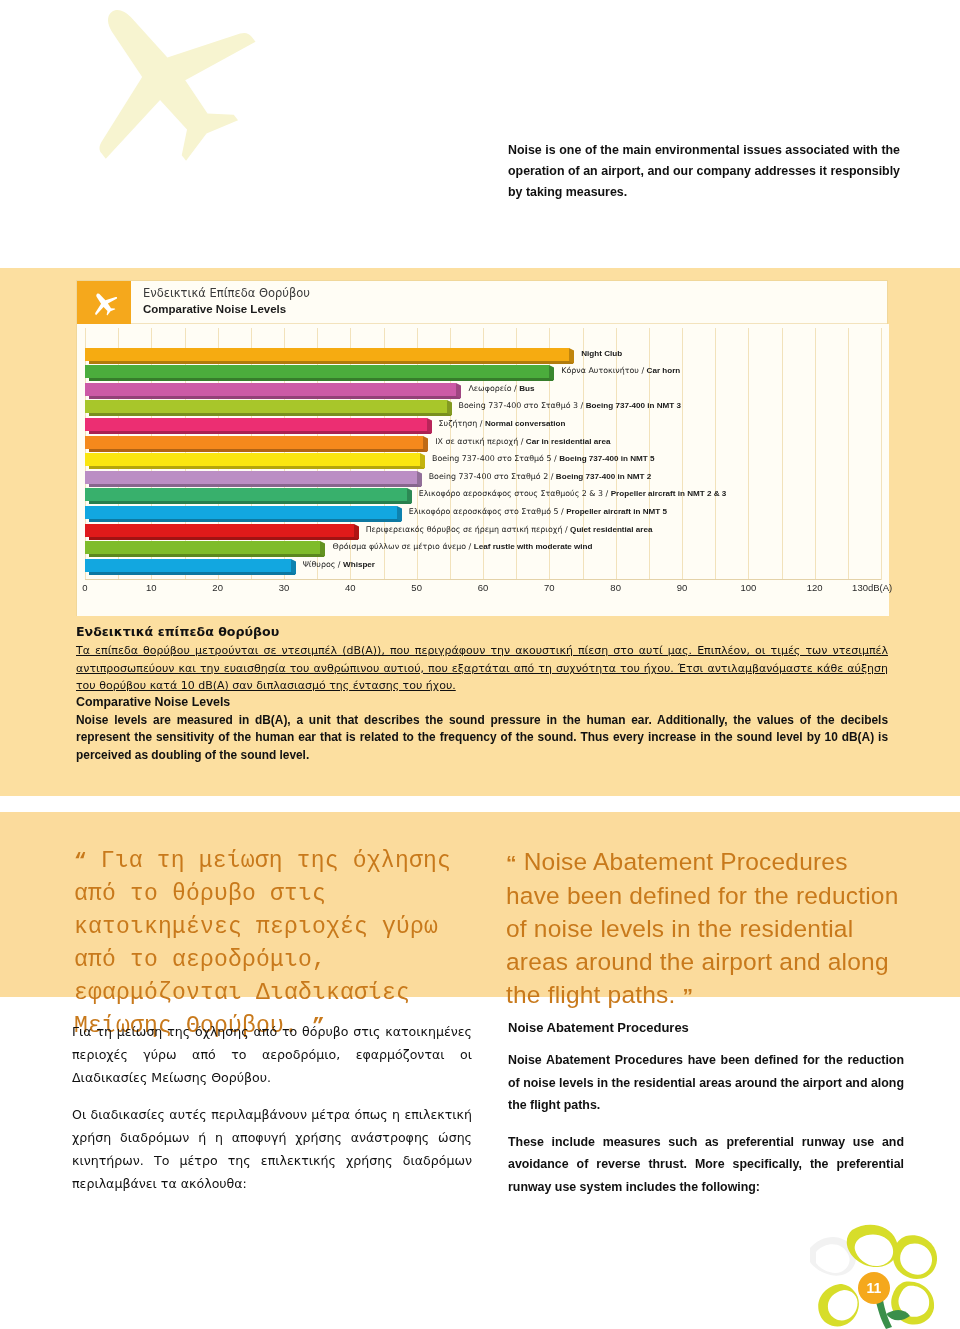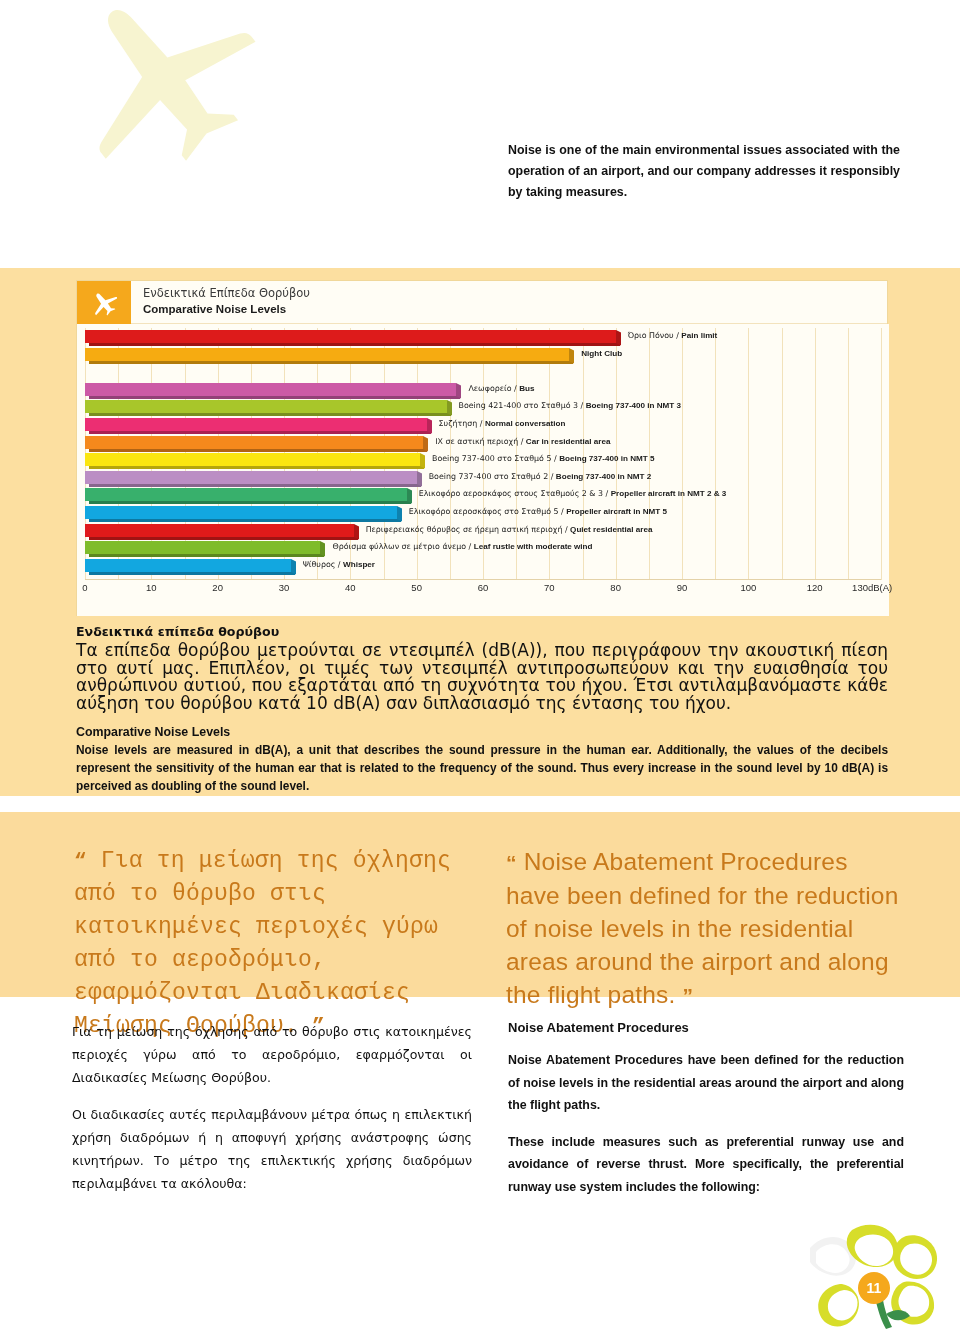--- a/index.html
+++ b/index.html
@@ -98,22 +98,22 @@
   .bar-label .gr { font-family: "DejaVu Sans", sans-serif; font-size: 7.9px; }
 
   
   .notes { position: absolute; left: 76px; top: 624px; width: 812px; }
   .notes h3 {
     font-size: 12.6px; font-weight: bold; color: #111; margin-bottom: 3px;
     font-family: "DejaVu Sans", sans-serif;
   }
   .notes h3.en { font-family: "Liberation Sans", sans-serif; font-size: 12.4px; }
   .notes p.gr {
-    font-size: 17px; line-height: 17.6px; color: #111; text-align: justify;
-    font-family: "DejaVu Sans", sans-serif; margin-bottom: 13px;
+    font-size: 11px; line-height: 17.6px; color: #111; text-align: justify;
+    font-family: "DejaVu Sans", sans-serif;  text-decoration: underline;
   }
   .notes p.en {
     font-size: 11.9px; line-height: 17.6px; color: #111; text-align: justify;
     font-weight: bold;
   }
 
   
   .band-quote {
     position: absolute; left: 0; top: 812px; width: 960px; height: 185px;
     background: #fbdb9c;
@@ -215,43 +215,43 @@
           <div class="gridline" style="left: 605px; top: 4px; bottom: 36px;"></div>
           <div class="gridline" style="left: 638.167px; top: 4px; bottom: 36px;"></div>
           <div class="gridline" style="left: 671.333px; top: 4px; bottom: 36px;"></div>
           <div class="gridline" style="left: 704.5px; top: 4px; bottom: 36px;"></div>
           <div class="gridline" style="left: 737.667px; top: 4px; bottom: 36px;"></div>
           <div class="gridline" style="left: 770.833px; top: 4px; bottom: 36px;"></div>
           <div class="gridline" style="left: 804px; top: 4px; bottom: 36px;"></div>
         </div>
       <div class="plot-inner">
         <div class="bars" id="bars">
-            <div class="bar-row" style="top: 2px;">
-              <div class="bar-shadow" style="width: 530.667px; background: rgb(221, 27, 27);"></div>
-              <div class="bar" style="width: 530.667px; background: rgb(221, 27, 27);"></div>
-              <div class="bar-cap" style="left: 530.667px; background: rgb(221, 27, 27);"></div>
-              <div class="bar-label" style="left: 542.667px;"><span class="gr">Όριο Πόνου / </span><b>Pain limit</b></div>
-            </div>
             <div class="bar-row" style="top: 19.6px;">
               <div class="bar-shadow" style="width: 484.233px; background: rgb(246, 171, 17);"></div>
               <div class="bar" style="width: 484.233px; background: rgb(246, 171, 17);"></div>
               <div class="bar-cap" style="left: 484.233px; background: rgb(246, 171, 17);"></div>
               <div class="bar-label" style="left: 496.233px;"><b>Night Club</b></div>
             </div>
+            <div class="bar-row" style="top: 37.2px;">
+              <div class="bar-shadow" style="width: 464.333px; background: rgb(75, 173, 60);"></div>
+              <div class="bar" style="width: 464.333px; background: rgb(75, 173, 60);"></div>
+              <div class="bar-cap" style="left: 464.333px; background: rgb(75, 173, 60);"></div>
+              <div class="bar-label" style="left: 476.333px;"><span class="gr">Κόρνα Αυτοκινήτου / </span><b>Car horn</b></div>
+            </div>
             <div class="bar-row" style="top: 54.8px;">
               <div class="bar-shadow" style="width: 371.467px; background: rgb(204, 90, 166);"></div>
               <div class="bar" style="width: 371.467px; background: rgb(204, 90, 166);"></div>
               <div class="bar-cap" style="left: 371.467px; background: rgb(204, 90, 166);"></div>
               <div class="bar-label" style="left: 383.467px;"><span class="gr">Λεωφορείο / </span><b>Bus</b></div>
             </div>
             <div class="bar-row" style="top: 72.4px;">
               <div class="bar-shadow" style="width: 361.517px; background: rgb(168, 198, 42);"></div>
               <div class="bar" style="width: 361.517px; background: rgb(168, 198, 42);"></div>
               <div class="bar-cap" style="left: 361.517px; background: rgb(168, 198, 42);"></div>
-              <div class="bar-label" style="left: 373.517px;"><span class="gr">Boeing 421-400 στο Σταθμό 3 / </span><b>Boeing 737-400 in NMT 3</b></div>
+              <div class="bar-label" style="left: 373.517px;"><span class="gr">Boeing 737-400 στο Σταθμό 3 / </span><b>Boeing 737-400 in NMT 3</b></div>
             </div>
             <div class="bar-row" style="top: 90px;">
               <div class="bar-shadow" style="width: 341.617px; background: rgb(236, 46, 114);"></div>
               <div class="bar" style="width: 341.617px; background: rgb(236, 46, 114);"></div>
               <div class="bar-cap" style="left: 341.617px; background: rgb(236, 46, 114);"></div>
               <div class="bar-label" style="left: 353.617px;"><span class="gr">Συζήτηση / </span><b>Normal conversation</b></div>
             </div>
             <div class="bar-row" style="top: 107.6px;">
               <div class="bar-shadow" style="width: 338.3px; background: rgb(245, 137, 28);"></div>
               <div class="bar" style="width: 338.3px; background: rgb(245, 137, 28);"></div>

